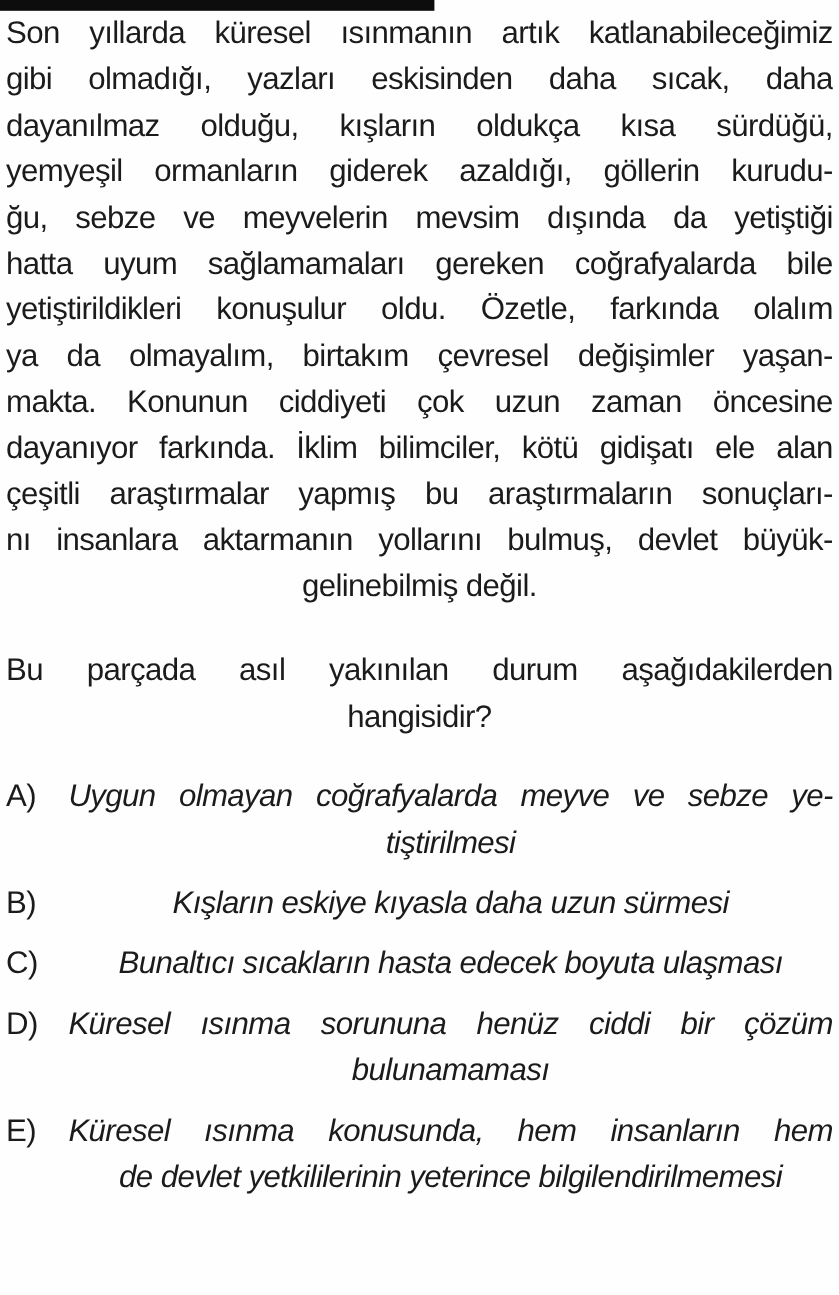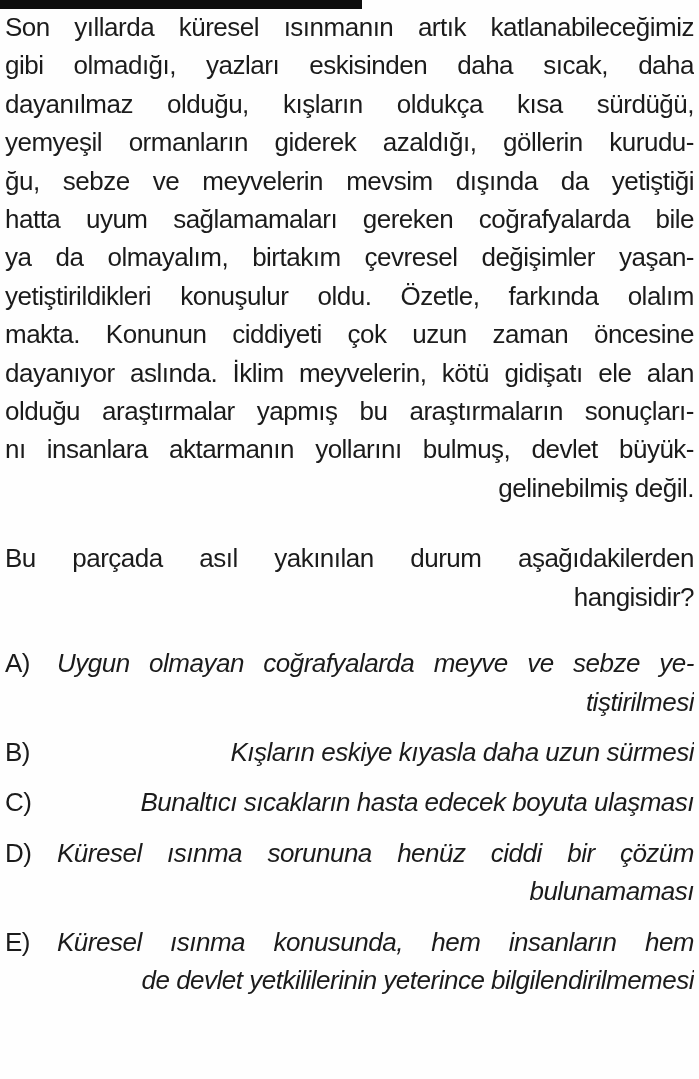--- a/index.html
+++ b/index.html
@@ -32,21 +32,21 @@
   }
   
   .jl {
     text-align: justify;
     text-align-last: justify;
     white-space: normal;
     overflow: hidden;
   }
   
   .ll {
-    text-align: right;
+    text-align: center;
     white-space: nowrap;
     overflow: hidden;
   }
   .question {
     margin: 32px 5px 0 5px;
     font-weight: 400;
   }
   .options {
     margin: 28px 5px 0 5px;
   }
@@ -74,25 +74,25 @@
 
   <div class="top-bar"></div>
 
   <div class="passage">
     <div class="jl">Son yıllarda küresel ısınmanın artık katlanabileceğimiz</div>
     <div class="jl">gibi olmadığı, yazları eskisinden daha sıcak, daha</div>
     <div class="jl">dayanılmaz olduğu, kışların oldukça kısa sürdüğü,</div>
     <div class="jl">yemyeşil ormanların giderek azaldığı, göllerin kurudu-</div>
     <div class="jl">ğu, sebze ve meyvelerin mevsim dışında da yetiştiği</div>
     <div class="jl">hatta uyum sağlamamaları gereken coğrafyalarda bile</div>
+    <div class="jl">yetiştirildikleri konuşulur oldu. Özetle, farkında olalım</div>
     <div class="jl">ya da olmayalım, birtakım çevresel değişimler yaşan-</div>
-    <div class="jl">yetiştirildikleri konuşulur oldu. Özetle, farkında olalım</div>
     <div class="jl">makta. Konunun ciddiyeti çok uzun zaman öncesine</div>
-    <div class="jl">dayanıyor aslında. İklim meyvelerin, kötü gidişatı ele alan</div>
-    <div class="jl">olduğu araştırmalar yapmış bu araştırmaların sonuçları-</div>
+    <div class="jl">dayanıyor farkında. İklim bilimciler, kötü gidişatı ele alan</div>
+    <div class="jl">çeşitli araştırmalar yapmış bu araştırmaların sonuçları-</div>
     <div class="jl">nı insanlara aktarmanın yollarını bulmuş, devlet büyük-</div>
     <div class="ll">gelinebilmiş değil.</div>
   </div>
 
   <div class="question">
     <div class="jl">Bu parçada asıl yakınılan durum aşağıdakilerden</div>
     <div class="ll">hangisidir?</div>
   </div>
 
   <div class="options">

